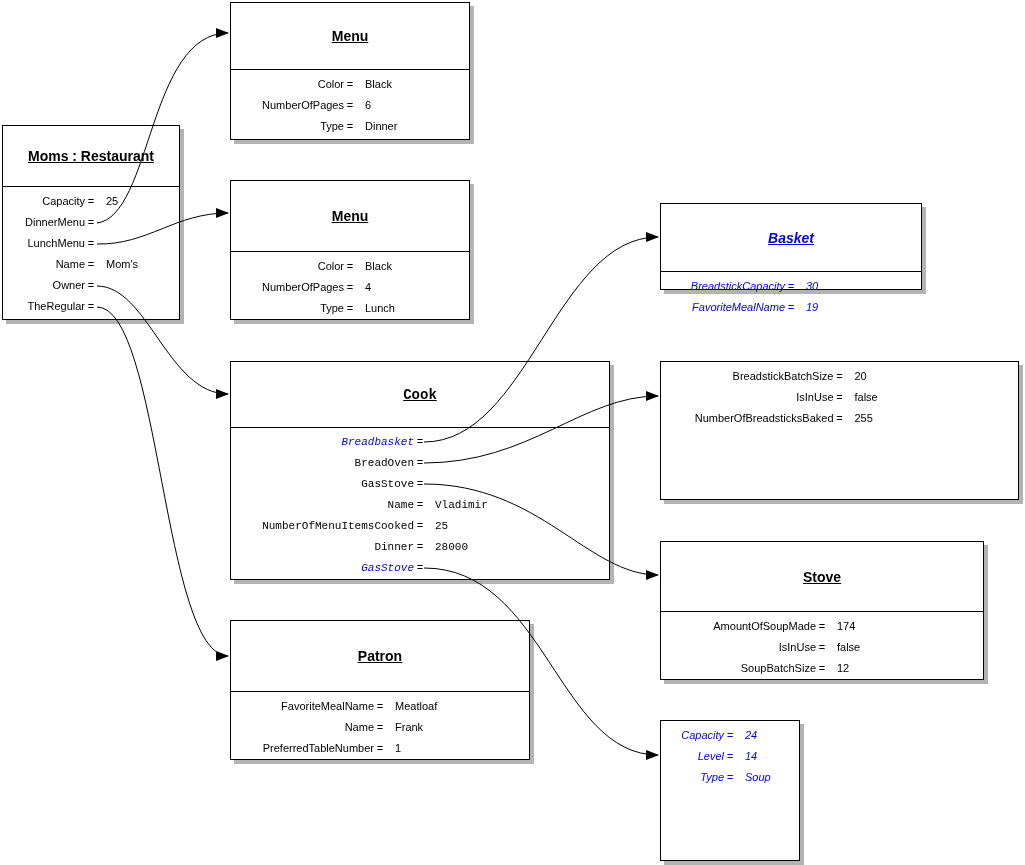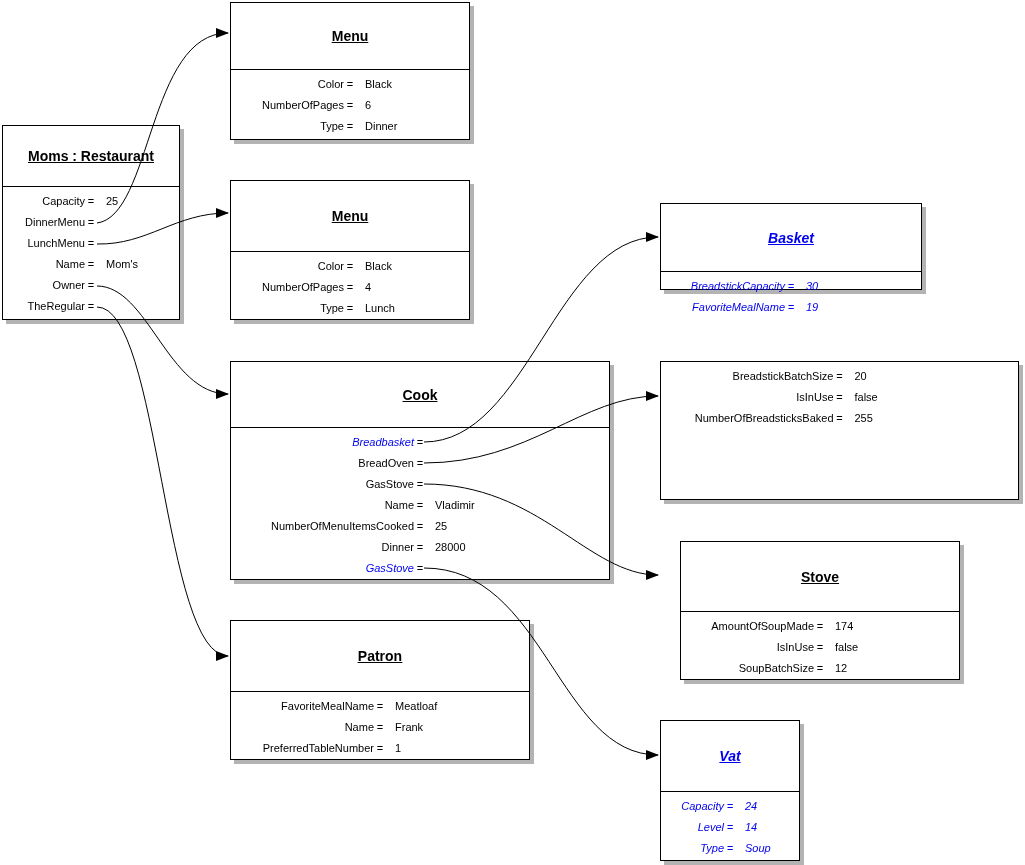--- a/index.html
+++ b/index.html
@@ -161,21 +161,21 @@
         <span class="c-val ref">30</span>
       </div>
       <div class="prow">
         <span class="c-name ref">FavoriteMealName</span>
         <span class="c-eq ref">=</span>
         <span class="c-val ref">19</span>
       </div>
     </div>
   </div>
 
-  <div class="obox" style="left:230px; top:361px; width:380px; height:219px;">
+  <div class="obox" style="left:230px; top:361px; width:380px; height:219px;font-family:Liberation Mono, monospace;">
     <div class="tc" style="height:66px;">
       <span class="otitle">Cook</span>
     </div>
     <div class="props">
       <div class="prow">
         <span class="c-name ref">Breadbasket</span>
         <span class="c-eq">=</span>
         <span class="c-val"></span>
       </div>
       <div class="prow">
@@ -224,21 +224,21 @@
         <span class="c-val">false</span>
       </div>
       <div class="prow">
         <span class="c-name">NumberOfBreadsticksBaked</span>
         <span class="c-eq">=</span>
         <span class="c-val">255</span>
       </div>
     </div>
   </div>
 
-  <div class="obox" style="left:660px; top:541px; width:280px; height:139px;margin-left:20px;">
+  <div class="obox" style="left:660px; top:541px; width:324px; height:139px;">
     <div class="tc" style="height:70px;">
       <span class="otitle">Stove</span>
     </div>
     <div class="props">
       <div class="prow">
         <span class="c-name">AmountOfSoupMade</span>
         <span class="c-eq">=</span>
         <span class="c-val">174</span>
       </div>
       <div class="prow">
@@ -271,23 +271,20 @@
       </div>
       <div class="prow">
         <span class="c-name">PreferredTableNumber</span>
         <span class="c-eq">=</span>
         <span class="c-val">1</span>
       </div>
     </div>
   </div>
 
   <div class="obox" style="left:660px; top:720px; width:140px; height:141px;">
-    <div class="tc" style="height:71px;">
-      <span class="otitle ref">Vat</span>
-    </div>
     <div class="props">
       <div class="prow">
         <span class="c-name ref">Capacity</span>
         <span class="c-eq ref">=</span>
         <span class="c-val ref">24</span>
       </div>
       <div class="prow">
         <span class="c-name ref">Level</span>
         <span class="c-eq ref">=</span>
         <span class="c-val ref">14</span>

